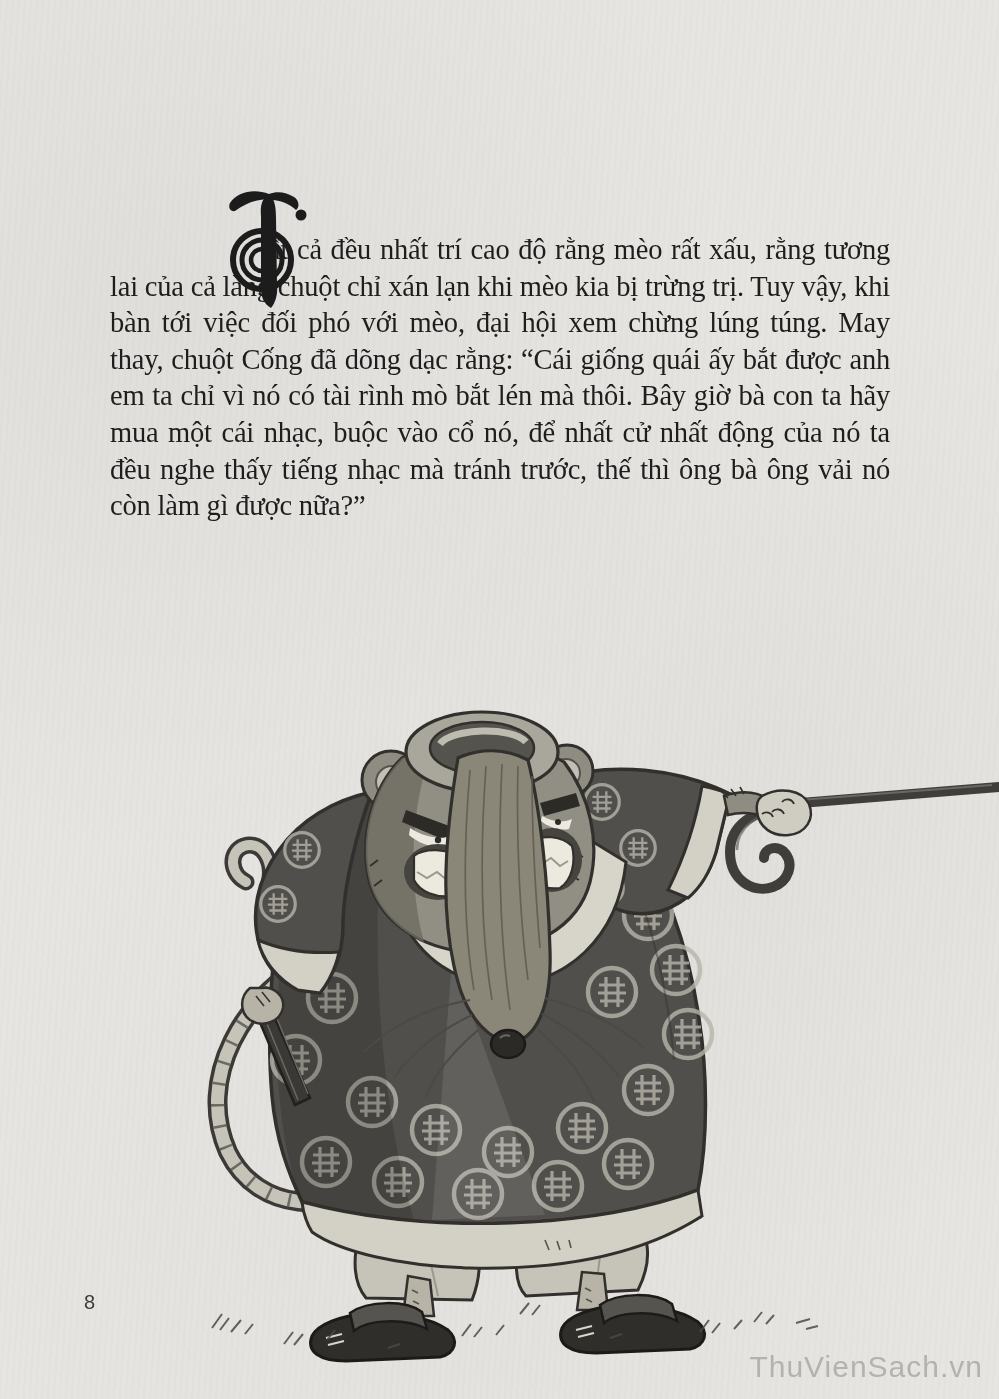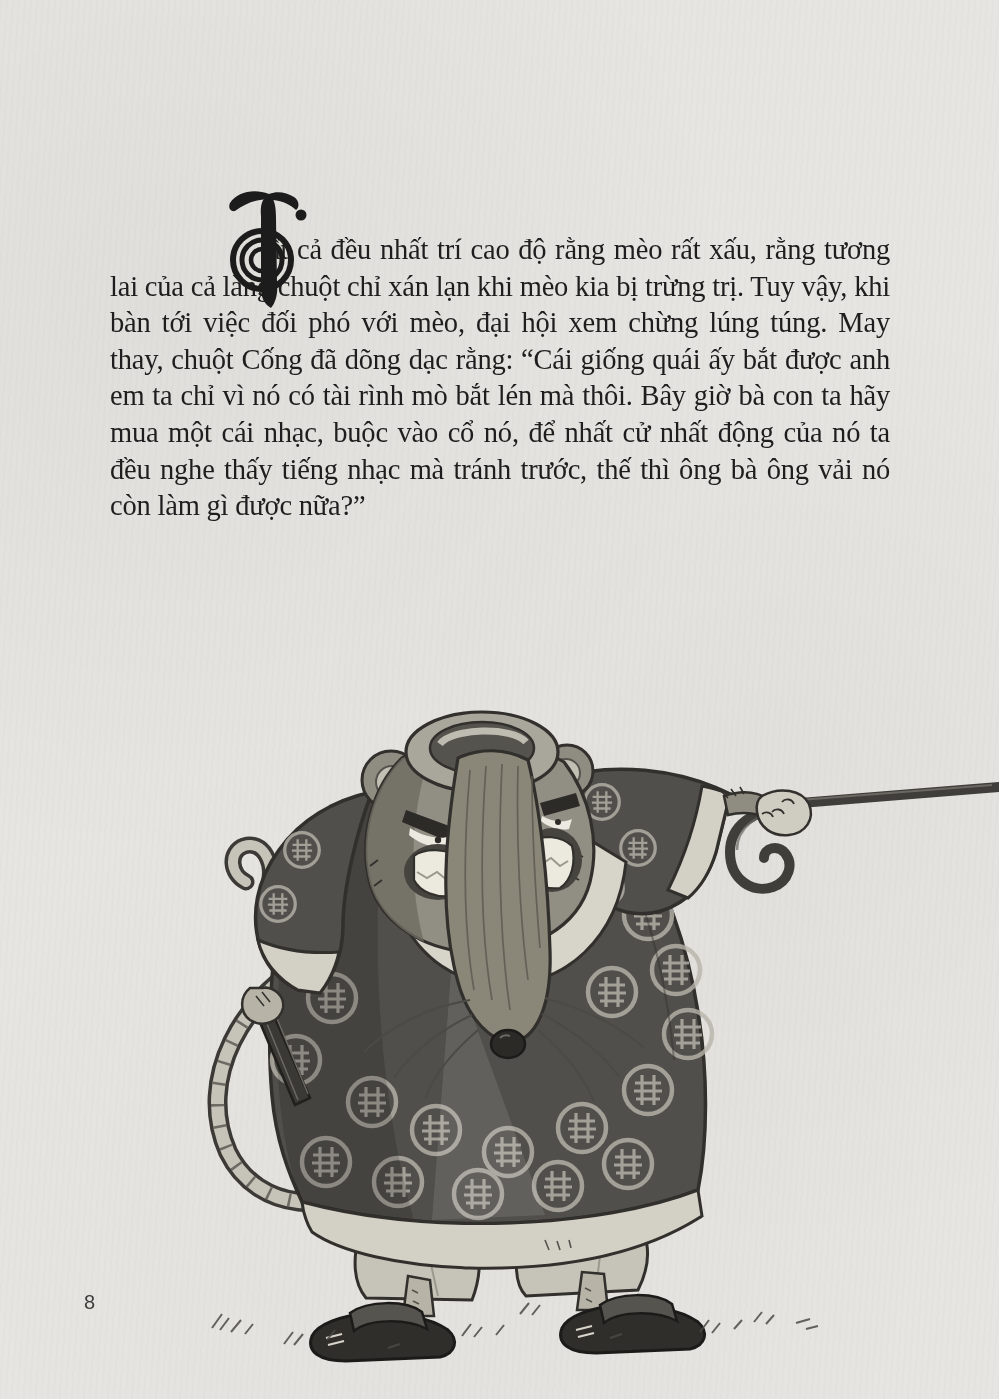--- a/index.html
+++ b/index.html
@@ -238,13 +238,14 @@
       <path d="M 284,644 l 9,-12 m 1,13 l 9,-11 m 24,6 l 8,-10"></path>
       <path d="M 462,636 l 9,-12 m 3,13 l 8,-10 m 14,8 l 8,-10"></path>
       <path d="M 520,614 l 9,-11 m 3,12 l 8,-10"></path>
       <path d="M 700,632 l 9,-12 m 3,13 l 8,-10 m 14,6 l 8,-9"></path>
       <path d="M 754,622 l 8,-10 m 4,12 l 8,-9 m 22,8 l 14,-4 m -4,10 l 12,-3"></path>
       <path d="M 388,648 l 12,-4 m 210,-6 l 12,-4"></path>
     </g>
   </svg>
 
   <div class="page-number">8</div>
+  <div class="watermark">ThuVienSach.vn</div>
 </div>
 
 </body></html>

